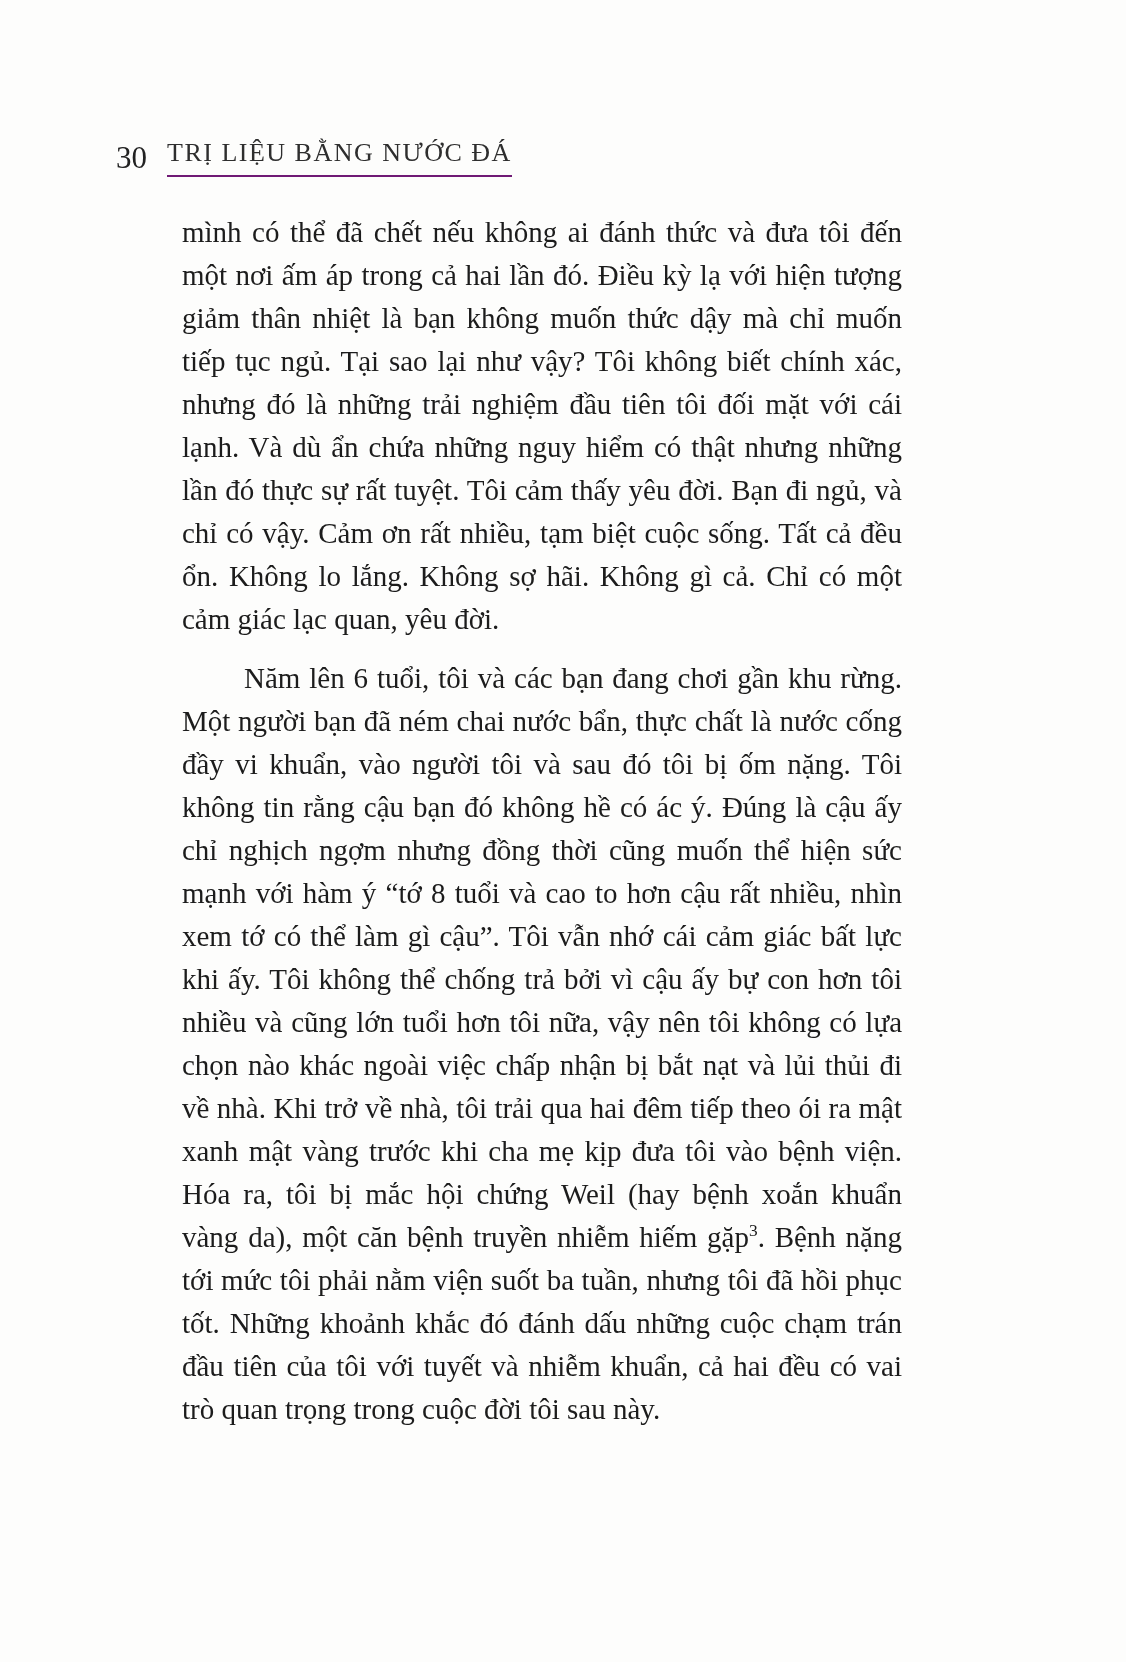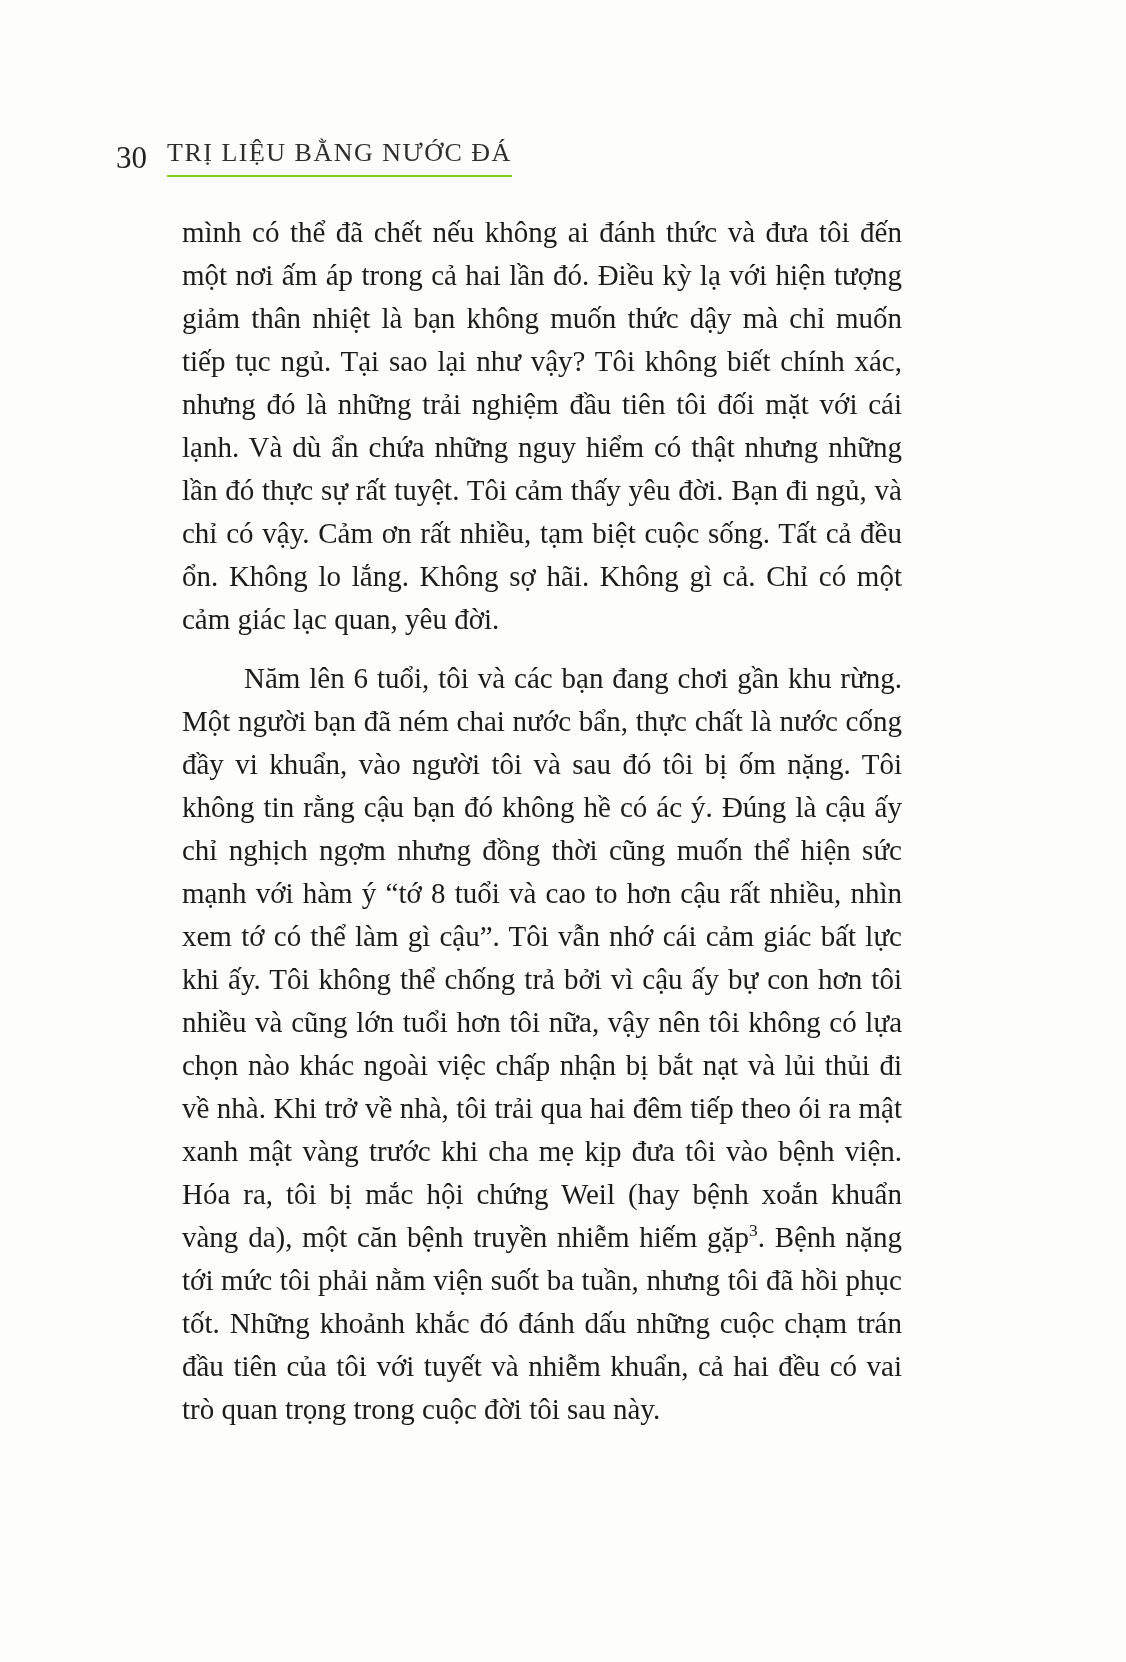--- a/index.html
+++ b/index.html
@@ -28,21 +28,21 @@
     font-size: 31px;
     color: #222;
     margin-right: 20px;
     white-space: nowrap;
   }
   .running-head {
     font-size: 26px;
     letter-spacing: 1.5px;
     color: #2e2e2e;
     padding-bottom: 7px;
-    border-bottom: 2px solid #84cc16;
+    border-bottom: 2px solid #701a75;
     white-space: nowrap;
   }
   .body-text {
     margin-top: 34px;
   }
   .para {
     margin: 14px;
     font-size: 29px;
     line-height: 43px;
     text-align: justify;

